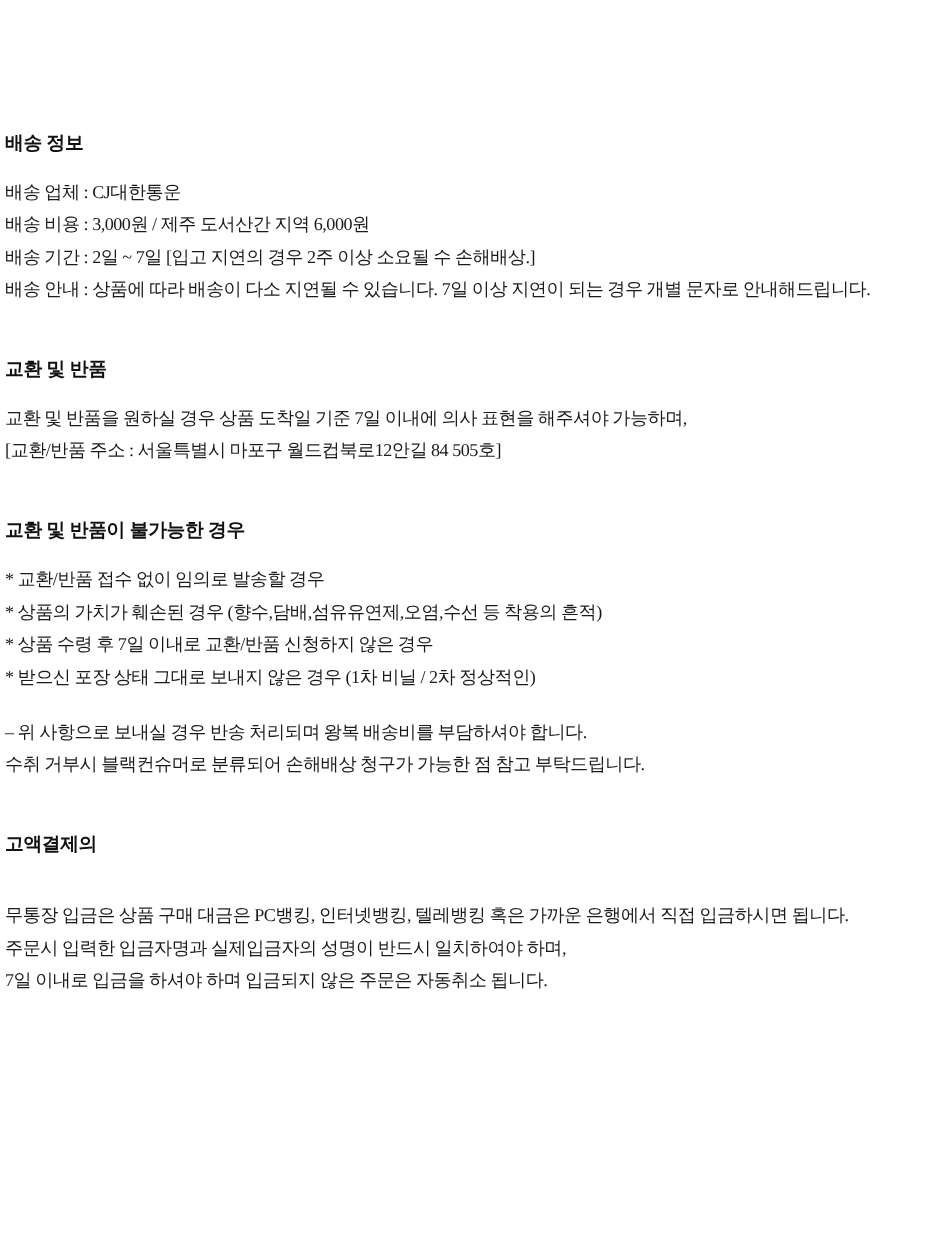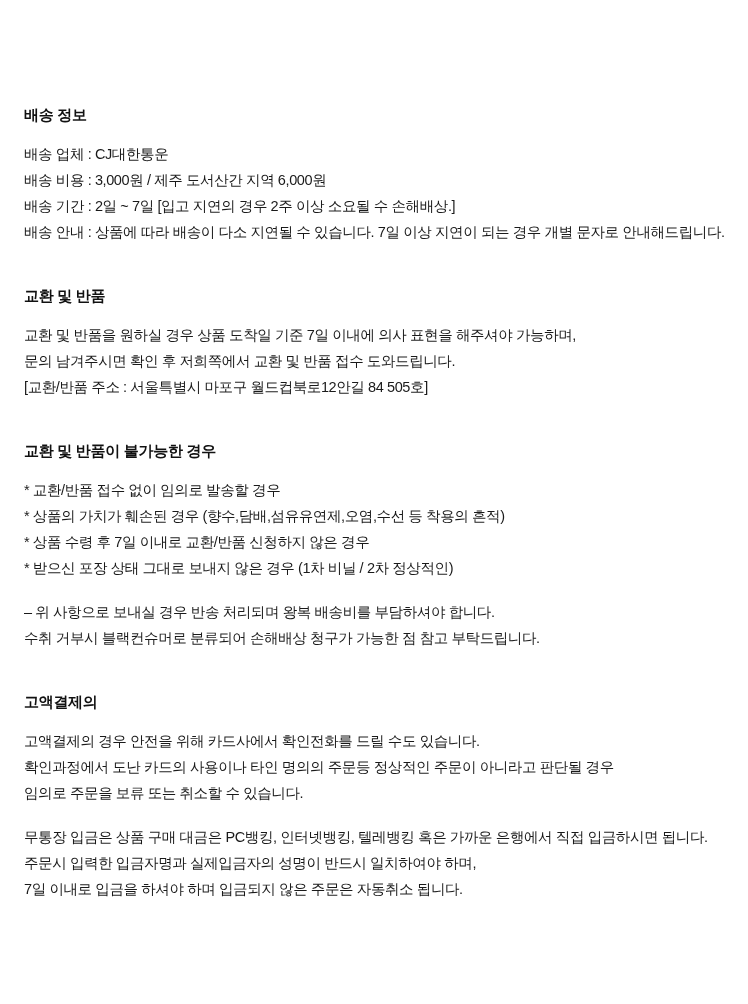--- a/index.html
+++ b/index.html
@@ -12,21 +12,21 @@
     height: 1004px;
     font-family: "Liberation Sans", "DejaVu Sans", sans-serif;
     color: #1a1a1a;
     -webkit-font-smoothing: antialiased;
   }
   .page {
     position: relative;
     width: 748px;
     height: 1004px;
     box-sizing: border-box;
-    padding: 0 24px;
+    padding: 0 4px;
     overflow: hidden;
   }
   .section {
     margin: 0;
   }
   .section-title {
     font-size: 15px;
     font-weight: bold;
     color: #111111;
     letter-spacing: -0.3px;
@@ -34,20 +34,21 @@
   }
   .line {
     font-size: 14.5px;
     line-height: 26px;
     color: #1a1a1a;
     letter-spacing: -0.4px;
     white-space: nowrap;
   }
   .block {
     margin: 0;
+    font-family: Liberation Serif, serif;
   }
   
   .sp-top-shipping { height: 104px; }
   .gap-title-body { height: 16px; }
   .gap-section { height: 40px; }
   .gap-para { height: 18px; }
 </style>
 </head>
 <body>
 
@@ -65,21 +66,20 @@
     </div>
   </div>
 
   <div class="gap-section"></div>
 
   <div class="section">
     <div class="section-title">교환 및 반품</div>
     <div class="gap-title-body"></div>
     <div class="block">
       <div class="line">교환 및 반품을 원하실 경우 상품 도착일 기준 7일 이내에 의사 표현을 해주셔야 가능하며,</div>
-      <div class="line">문의 남겨주시면 확인 후 저희쪽에서 교환 및 반품 접수 도와드립니다.</div>
       <div class="line">[교환/반품 주소 : 서울특별시 마포구 월드컵북로12안길 84 505호]</div>
     </div>
   </div>
 
   <div class="gap-section"></div>
 
   <div class="section">
     <div class="section-title">교환 및 반품이 불가능한 경우</div>
     <div class="gap-title-body"></div>
     <div class="block">
@@ -93,25 +93,20 @@
       <div class="line">– 위 사항으로 보내실 경우 반송 처리되며 왕복 배송비를 부담하셔야 합니다.</div>
       <div class="line">수취 거부시 블랙컨슈머로 분류되어 손해배상 청구가 가능한 점 참고 부탁드립니다.</div>
     </div>
   </div>
 
   <div class="gap-section"></div>
 
   <div class="section">
     <div class="section-title">고액결제의</div>
     <div class="gap-title-body"></div>
-    <div class="block">
-      <div class="line">고액결제의 경우 안전을 위해 카드사에서 확인전화를 드릴 수도 있습니다.</div>
-      <div class="line">확인과정에서 도난 카드의 사용이나 타인 명의의 주문등 정상적인 주문이 아니라고 판단될 경우</div>
-      <div class="line">임의로 주문을 보류 또는 취소할 수 있습니다.</div>
-    </div>
     <div class="gap-para"></div>
     <div class="block">
       <div class="line">무통장 입금은 상품 구매 대금은 PC뱅킹, 인터넷뱅킹, 텔레뱅킹 혹은 가까운 은행에서 직접 입금하시면 됩니다.</div>
       <div class="line">주문시 입력한 입금자명과 실제입금자의 성명이 반드시 일치하여야 하며,</div>
       <div class="line">7일 이내로 입금을 하셔야 하며 입금되지 않은 주문은 자동취소 됩니다.</div>
     </div>
   </div>
 
 </div>
 

